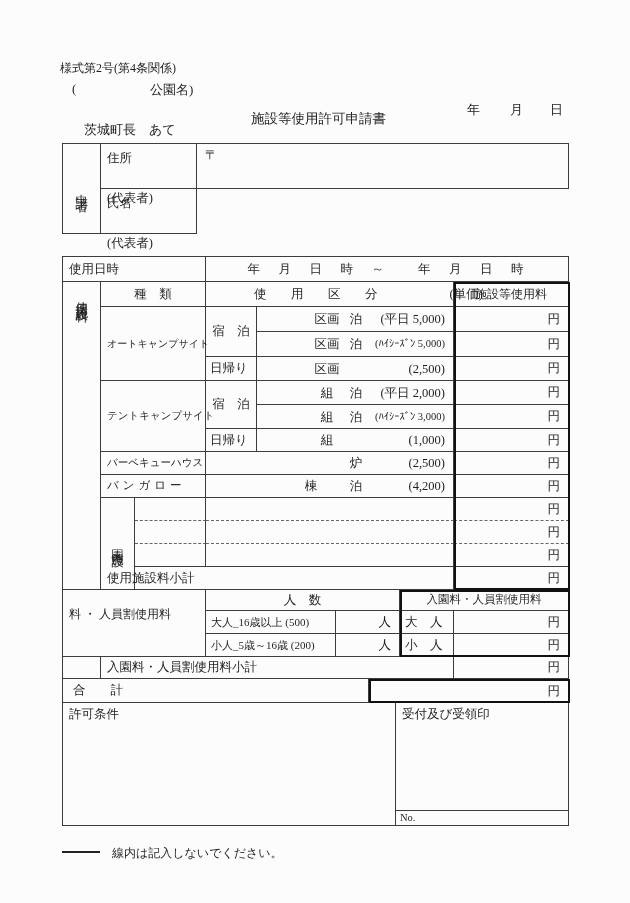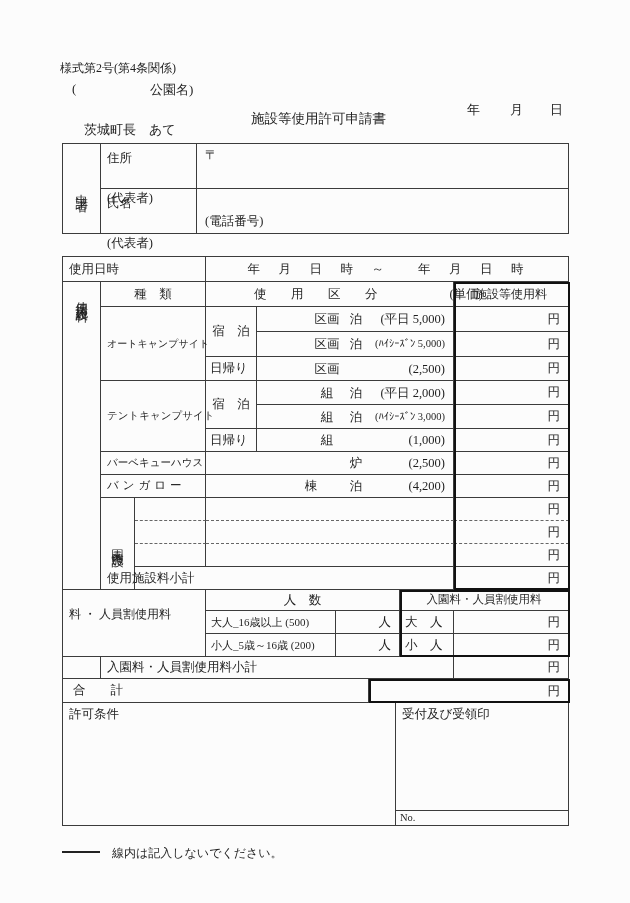--- a/index.html
+++ b/index.html
@@ -58,23 +58,20 @@
   <div class="c br bb lbl2" style="left:38px; top:0; width:96px; height:45px;">
     <div>住所</div>
     <div>(代表者)</div>
   </div>
   <div class="c br bb block" style="left:134px; top:0; width:372px; height:45px; padding:5px 0 0 8px;">
     <span>〒</span>
   </div>
   <div class="c br bb lbl2" style="left:38px; top:45px; width:96px; height:45px;">
     <div>氏名</div>
     <div>(代表者)</div>
-  </div>
-  <div class="c br bb block" style="left:134px; top:45px; width:372px; height:45px; padding:26px 0 0 8px;">
-    <span>(電話番号)</span>
   </div>
 </div>
 
 <div class="tbl" style="left:62px; top:256px; width:506px; height:569px;">
 
   <div class="c br bb padl" style="left:0; top:0; width:143px; height:25px;">使用日時</div>
   <div class="c br bb center" style="left:143px; top:0; width:363px; height:25px; letter-spacing:3px;">年　月　日　時　～　　年　月　日　時</div>
 
   <div class="c br bb vert-top" style="left:0; top:25px; width:38px; height:308px;">使用施設料</div>
 

